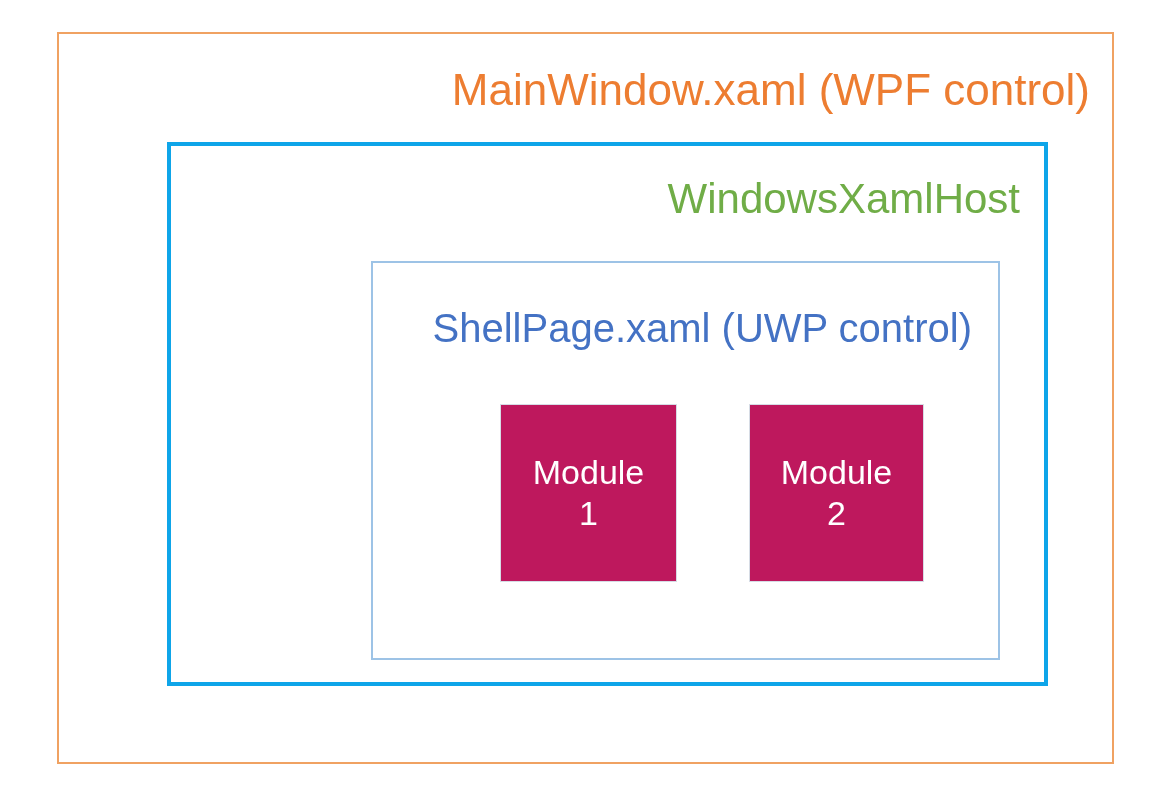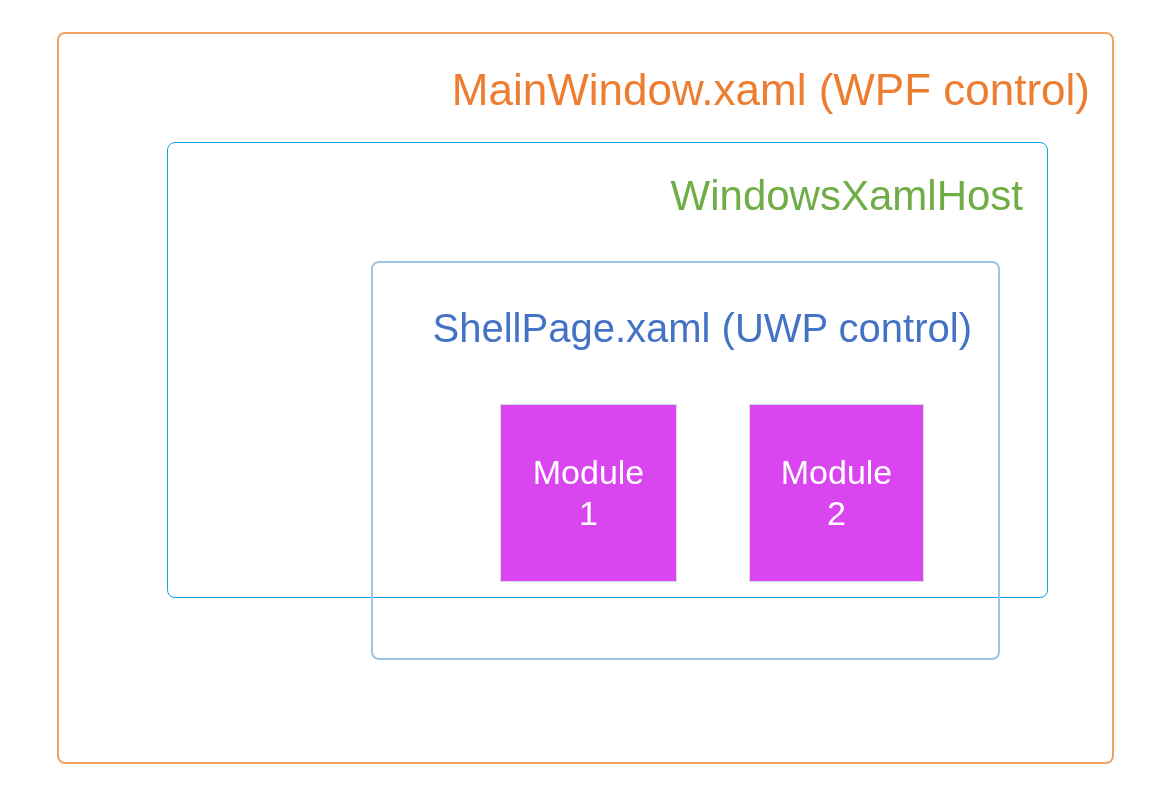--- a/index.html
+++ b/index.html
@@ -20,37 +20,36 @@
     width: 1166px;
     height: 810px;
     background: #ffffff;
   }
 
   
   .layer-box {
     position: absolute;
     box-sizing: border-box;
     background: transparent;
-    border-radius: 8px;
   }
 
   .layer-outer {
     left: 57px;
     top: 32px;
     width: 1057px;
     height: 732px;
     border: 2px solid #F0A262;
   }
 
   .layer-middle {
     left: 167px;
     top: 142px;
     width: 881px;
-    height: 456px;
-    border: 1px solid #0ea5e9;
+    height: 544px;
+    border: 4px solid #0ea5e9;
     padding-left: 48px;
   }
 
   .layer-inner {
     left: 371px;
     top: 261px;
     width: 629px;
     height: 399px;
     border: 2px solid #9DC3E6;
   }
@@ -82,21 +81,21 @@
     right: 26px;
     top: 45px;
     font-size: 40px;
     color: #4472C4;
   }
 
   
   .module-box {
     position: absolute;
     box-sizing: border-box;
-    background: #d946ef;
+    background: #be185d;
     border: 1px solid #D6DCE5;
     display: flex;
     flex-direction: column;
     align-items: center;
     justify-content: center;
     color: #ffffff;
     font-size: 34px;
     line-height: 1.22;
     text-align: center;
   }

